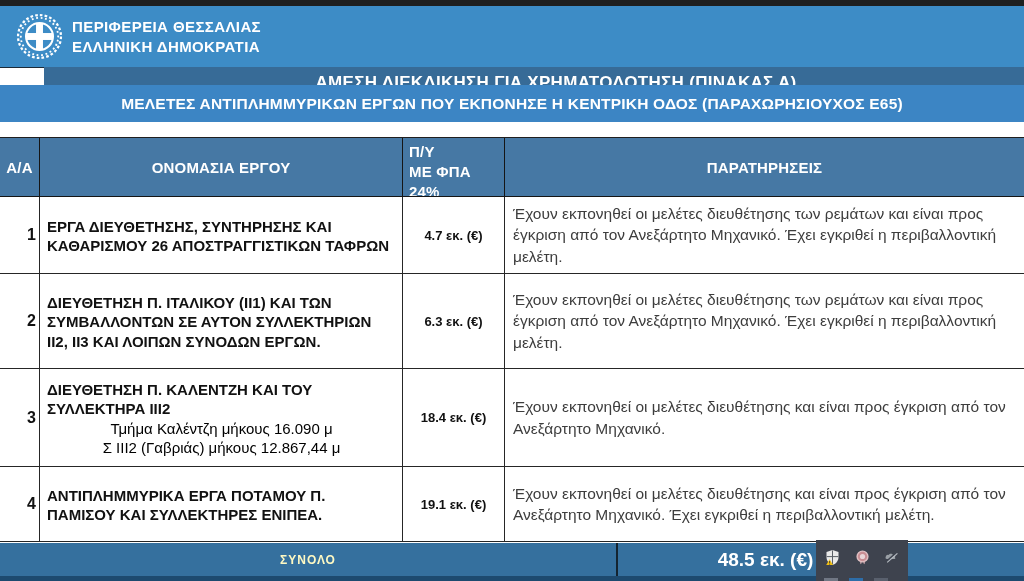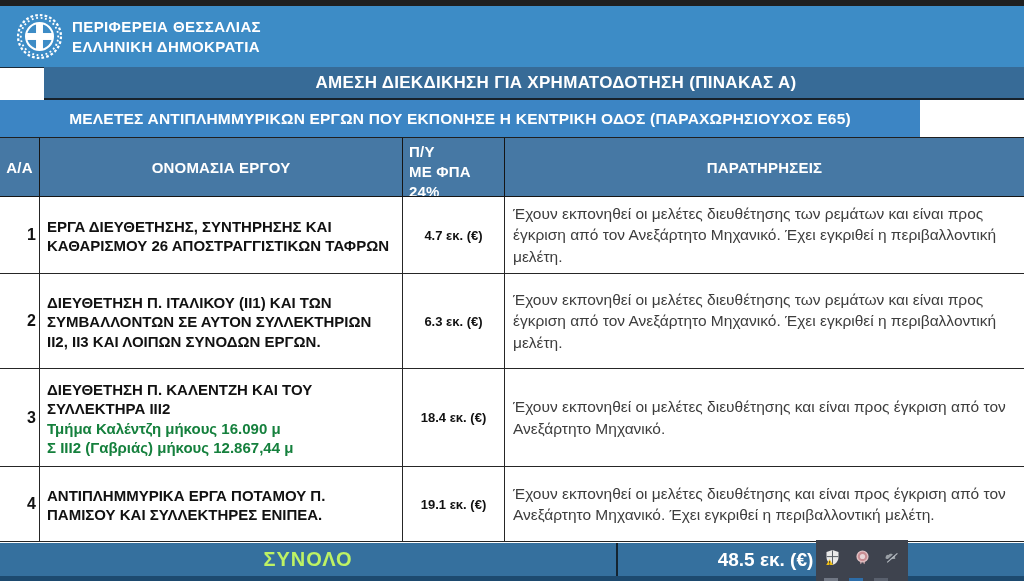--- a/index.html
+++ b/index.html
@@ -15,51 +15,51 @@
   .emblem{position:absolute;left:16px;top:7px;width:47px;height:47px;}
   .org{position:absolute;left:72px;top:11px;color:#ffffff;font-weight:bold;
        font-size:15px;line-height:20px;letter-spacing:.4px;}
 
   
   .band-title{position:absolute;left:0;top:67px;width:1024px;height:31px;background:#376b97;
               border-bottom:2px solid #17222c;display:flex;align-items:center;justify-content:center;margin-left:44px;}
   .band-title .t{color:#fff;font-weight:bold;font-size:17px;letter-spacing:.3px;}
 
   
-  .band-sub{position:absolute;left:0;top:100px;width:920px;height:37px;background:#3c85c4;
+  .band-sub{position:absolute;left:0;top:85px;width:1024px;height:37px;background:#3c85c4;
             display:flex;align-items:center;justify-content:center;}
   .band-sub .t{color:#fff;font-weight:bold;font-size:15.5px;letter-spacing:.2px;}
 
   
   .tbl{position:absolute;left:0;top:137px;width:1024px;height:404px;
        display:grid;grid-template-columns:40px 363px 102px 1fr;
        grid-template-rows:59px 77px 95px 98px 75px;border-top:1px solid #1f1f1f;}
   .c{box-sizing:border-box;border-right:1px solid #262626;border-bottom:1px solid #262626;
      background:#ffffff;overflow:hidden;}
   .c.last{border-right:none;}
   .h{background:#4678a4;color:#ffffff;font-weight:bold;border-right:1px solid #151515;
      border-bottom:1px solid #151515;display:flex;align-items:center;justify-content:center;
      font-size:15px;letter-spacing:.2px;}
   .h.hbudget{display:block;padding:4px 0 0 6px;line-height:20px;text-align:left;}
   .num{font-weight:bold;font-size:16px;color:#111;display:flex;align-items:center;
        justify-content:flex-end;padding-right:3px;}
   .name{display:flex;flex-direction:column;justify-content:center;padding:2px 6px 0 7px;
         font-weight:bold;font-size:15px;line-height:19.5px;color:#111;}
-  .name .dt{font-weight:bold;color:#15803d;}
+  .name .dt{font-weight:normal;color:#000000;text-align:center;}
   .val{display:flex;align-items:center;justify-content:center;font-weight:bold;
        font-size:13px;color:#111;}
   .rem{display:flex;align-items:center;padding:3px 12px 3px 8px;font-size:15.5px;
        line-height:21.5px;color:#3d3d3d;}
   .rem>div{width:100%;}
 
   
   .footer{position:absolute;left:0;top:543px;width:1024px;height:33px;background:#35709e;}
   .f-left{position:absolute;left:0;top:0;width:618px;height:33px;border-right:2px solid #142430;
           box-sizing:border-box;display:flex;align-items:center;justify-content:center;
-          color:#bef264;font-weight:bold;font-size:20px;letter-spacing:1px;}
+          color:#fef9c3;font-weight:bold;font-size:12px;letter-spacing:1px;}
   .f-right{position:absolute;left:620px;top:0;right:0;height:33px;display:flex;
            align-items:center;justify-content:center;padding-right:113px;
            color:#fff;font-weight:bold;font-size:19px;}
   .bottomstrip{position:absolute;left:0;top:576px;width:1024px;height:5px;background:#1d4a6f;}
 
   
   .tray{position:absolute;left:816px;top:540px;width:92px;height:41px;background:#3e434e;
         z-index:5;}
   .tray-row{display:flex;justify-content:space-between;padding:9px 8px 0 8px;}
   .tray-ico{width:17px;height:17px;cursor:pointer;}

